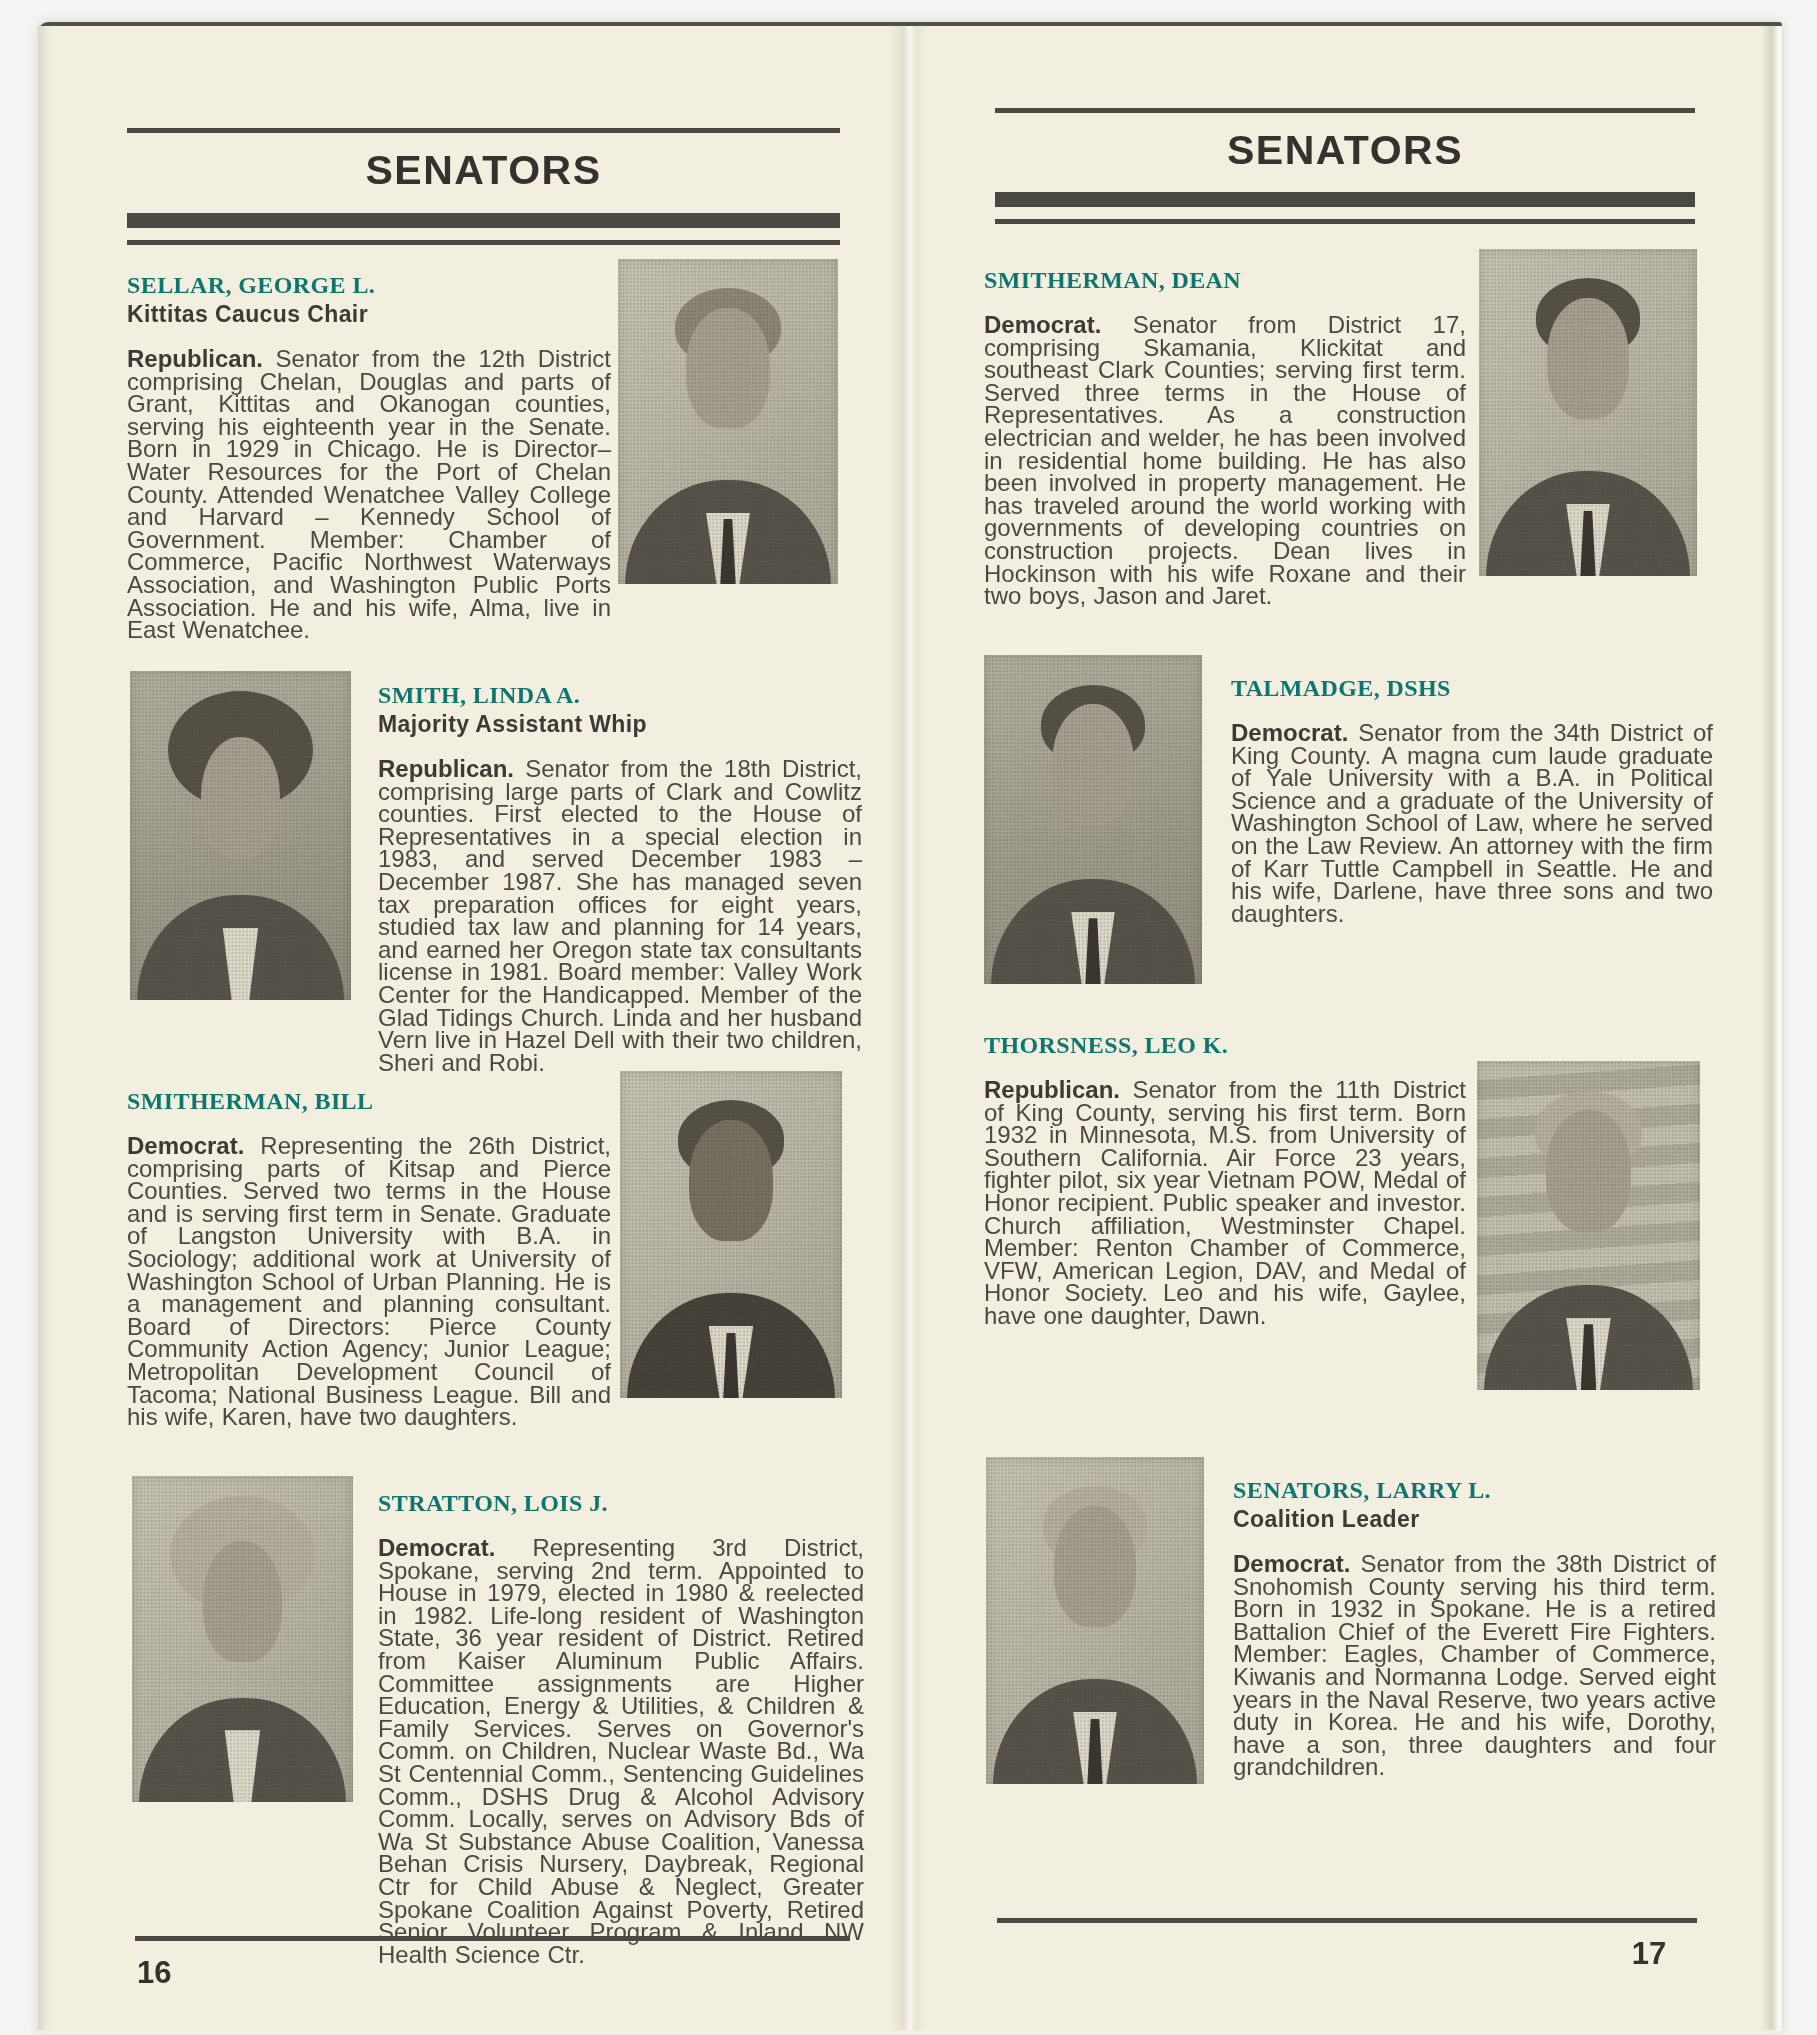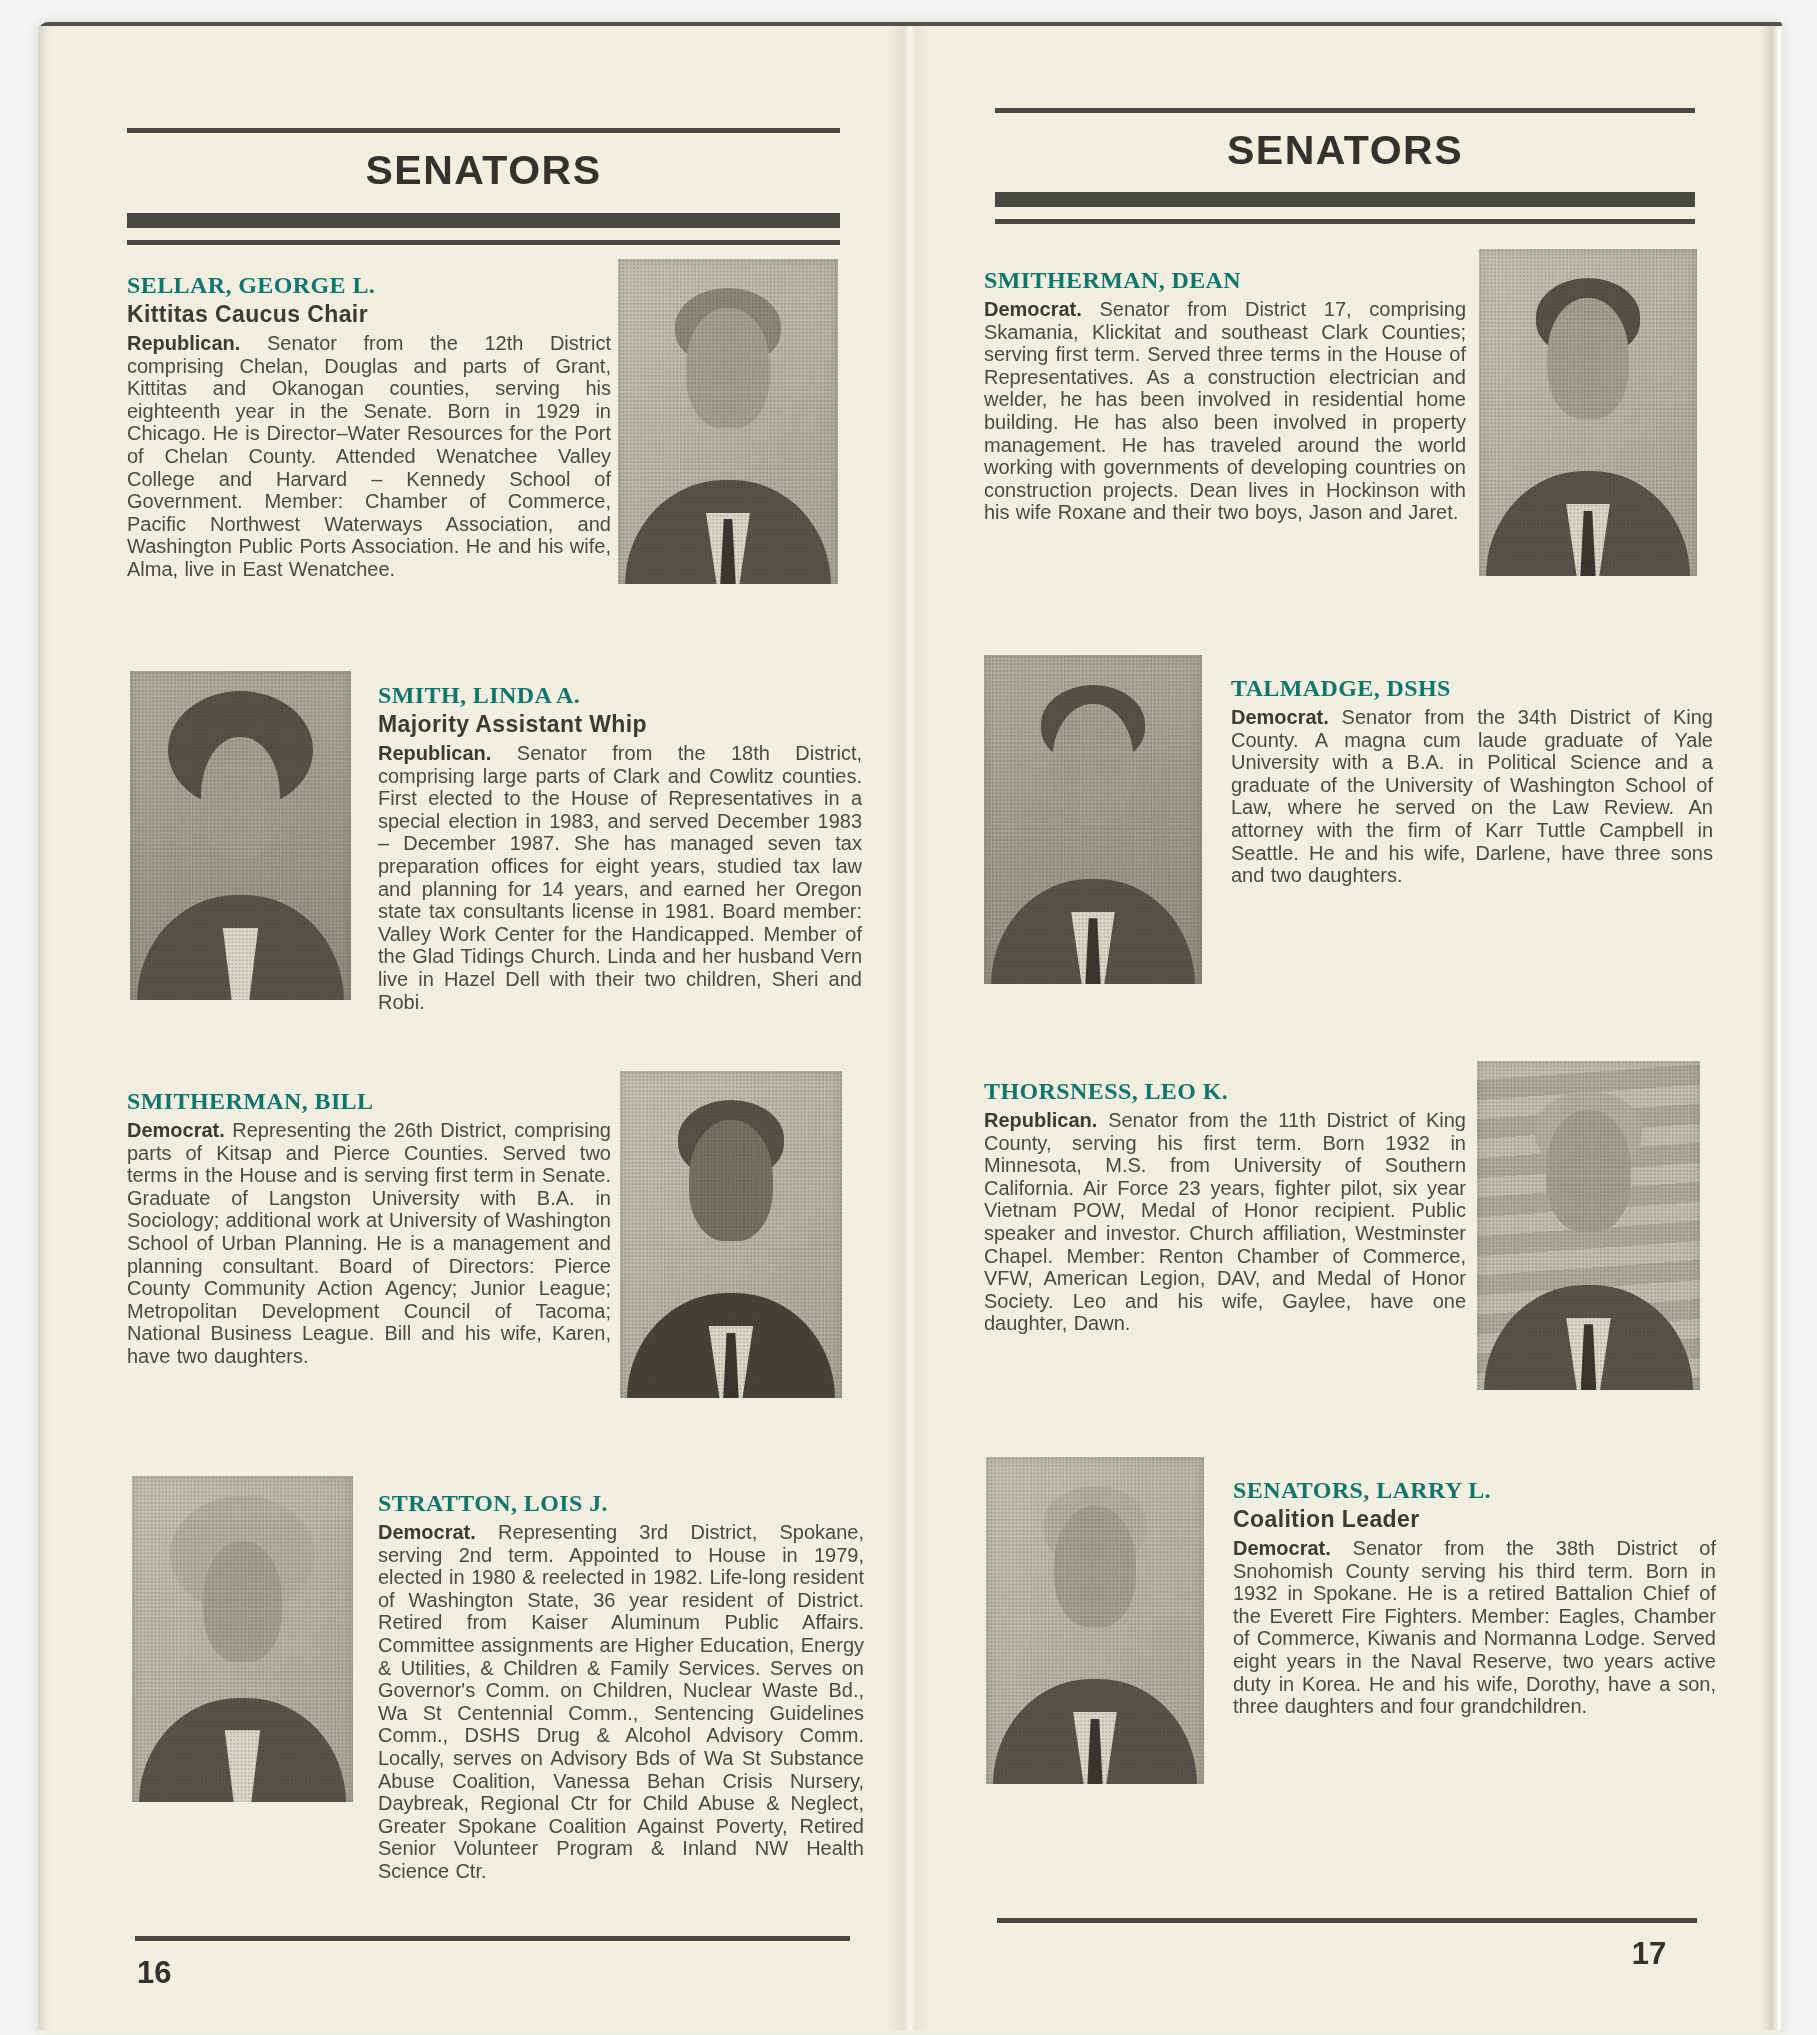--- a/index.html
+++ b/index.html
@@ -47,31 +47,31 @@
   .entry-text{position:absolute;color:#47463f;}
   .entry-name{
     font-size:24px;font-weight:bold;line-height:29px;
     letter-spacing:0.4px;color:#0f766e;font-family:Liberation Serif, serif;
   }
   .entry-role{
     font-size:23px;font-weight:bold;line-height:29px;
     letter-spacing:0.4px;color:#3b3a33;
   }
   .entry-bio{
-    margin:3px 0 0 0;font-size:20px;line-height:22.6px;
+    margin:19px 0 0 0;font-size:24px;line-height:22.6px;
     text-align:justify;color:#4b4a42;word-spacing:0.7px;
   }
   .party{font-weight:bold;color:#3b3a33;}
   #e1-text{left:127px;top:271px;width:484px;}
   #e2-text{left:378px;top:681px;width:484px;}
   #e3-text{left:127px;top:1087px;width:484px;}
   #e4-text{left:378px;top:1489px;width:486px;}
   #e5-text{left:984px;top:266px;width:482px;}
   #e6-text{left:1231px;top:674px;width:482px;}
-  #e7-text{left:984px;top:1077px;width:482px;}
+  #e7-text{left:984px;top:1031px;width:482px;}
   #e8-text{left:1233px;top:1476px;width:483px;}
   
   .photo{
     position:absolute;overflow:hidden;
     background:linear-gradient(135deg,#c6c2b4 0%,#aba797 100%);
     box-shadow:inset 0 0 10.2px rgba(40,40,30,0.18);
   }
   .photo.bg-mid{background:linear-gradient(160deg,#b2ae9f 0%,#908c7e 100%);}
   .photo.bg-streak{background:repeating-linear-gradient(176deg,#c2beb0 0 19px,#aeaa9b 19px 39px);}
   .ph-hair{position:absolute;top:9%;left:26%;width:48%;height:24%;

